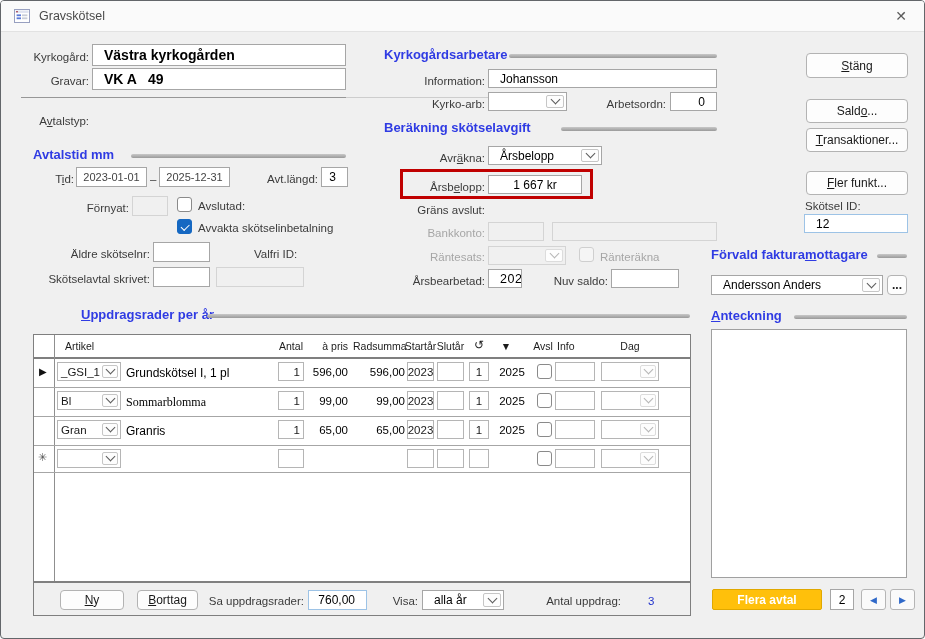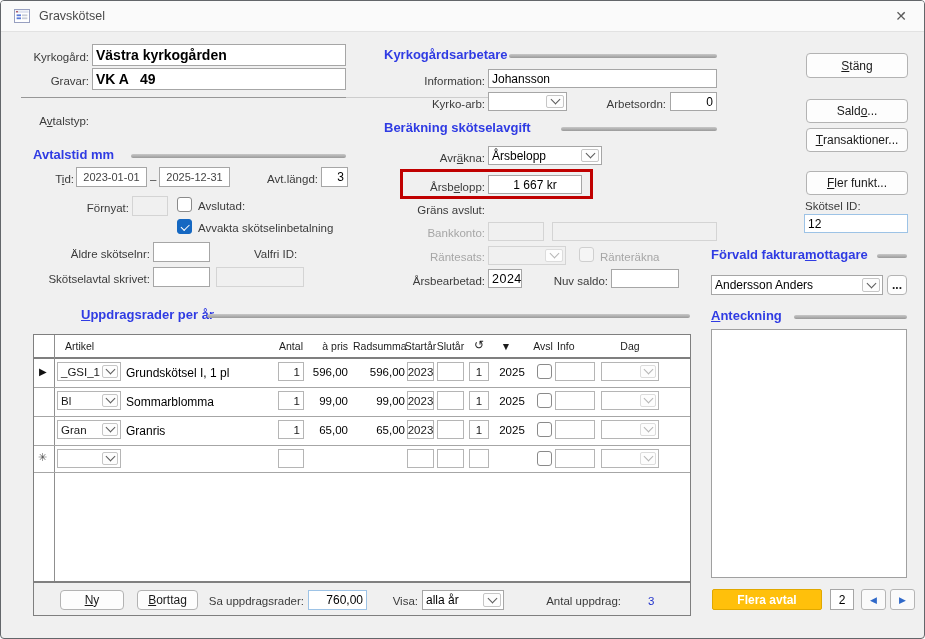--- a/index.html
+++ b/index.html
@@ -7,21 +7,21 @@
        border:1px solid #63666a;border-radius:4px;overflow:hidden;
        font-family:"Liberation Sans",sans-serif;color:#1a1a1a;}
   .titlebar{position:absolute;left:0;top:0;right:0;height:30px;background:#fafafa;border-bottom:1px solid #e2e2e2;}
   .title-text{position:absolute;left:38px;top:8px;font-size:12.5px;color:#4a4a4a;}
   .close-x{position:absolute;right:12px;top:5px;width:22px;height:20px;display:flex;align-items:center;justify-content:center;
            font-size:14px;color:#5a5a5a;cursor:default;}
   .lbl{position:absolute;font-size:11.5px;color:#3b3b3b;white-space:nowrap;}
   .lbl.r{text-align:right;}
   .lbl.dis{color:#a6a6a6;}
   .fld{position:absolute;box-sizing:border-box;background:#fff;border:1px solid #a6a6a6;
-       font-size:12px;color:#000;display:flex;align-items:center;padding:0 3px;overflow:hidden;white-space:pre;}
+       font-size:12px;color:#000;display:flex;align-items:center;padding:0 11px;overflow:hidden;white-space:pre;}
   .fld.bold{font-weight:bold;font-size:14px;}
   .fld.dis{background:transparent;border-color:#d4d4d4;}
   .fld.blue-border{border-color:#9dc3e6;}
   .fld.num{justify-content:flex-end;}
   .fld.ctr{justify-content:center;}
   .ca{position:absolute;right:2px;top:2px;bottom:2px;width:16px;background:#fdfdfd;border:1px solid #c6c6c6;
       border-radius:2px;display:flex;align-items:center;justify-content:center;}
   .ca.dis{border-color:#dcdcdc;}
   .chev{width:6px;height:6px;border-right:1.5px solid #5a5a5a;border-bottom:1.5px solid #5a5a5a;
         transform:rotate(45deg);margin-top:-4px;}
@@ -236,21 +236,21 @@
         <span class="chev"></span>
       </span>
   </div>
 
   <div class="cell" style="left:56px;top:390px;width:64px;">
     <span>Bl</span>
     <span class="ca" style="width:14px;">
         <span class="chev"></span>
       </span>
   </div>
-  <div class="tv" style="left:125px;top:394px;font-size:12px;">Sommarblomma</div>
+  <div class="tv" style="left:125px;top:394px;font-size:12px;font-family:Liberation Serif, serif;">Sommarblomma</div>
   <div class="cell num" style="left:277px;top:390px;width:26px;">1</div>
   <div class="tv rgt" style="left:305px;top:394px;width:42px;">99,00</div>
   <div class="tv rgt" style="left:355px;top:394px;width:49px;">99,00</div>
   <div class="cell ctr" style="left:406px;top:390px;width:27px;">2023</div>
   <div class="cell ctr" style="left:436px;top:390px;width:27px;"></div>
   <div class="cell ctr" style="left:468px;top:390px;width:20px;">1</div>
   <div class="tv ctr" style="left:492px;top:394px;width:38px;">2025</div>
   <span class="cb" style="left:536px;top:392px;"></span>
   <div class="cell" style="left:554px;top:390px;width:40px;"></div>
   <div class="cell" style="left:600px;top:390px;width:58px;">

